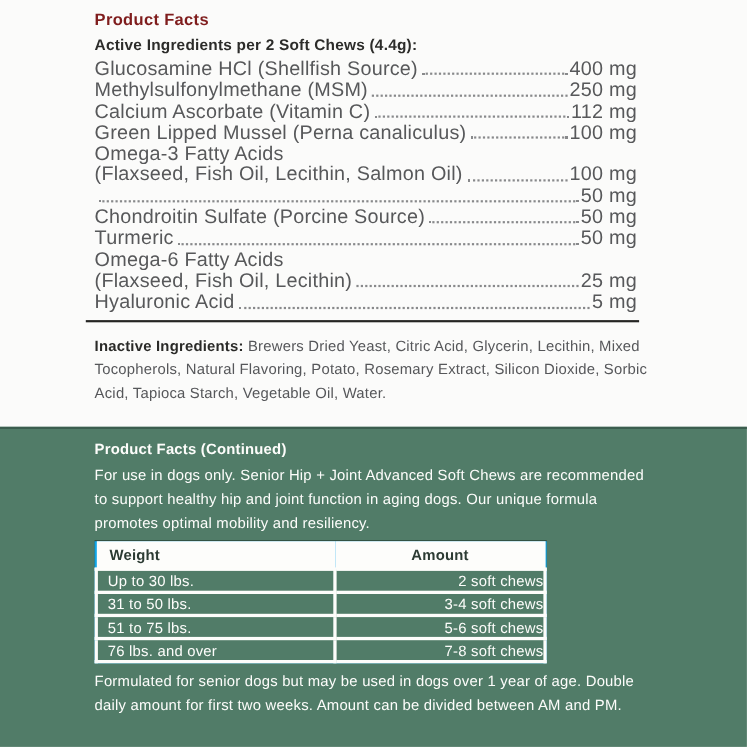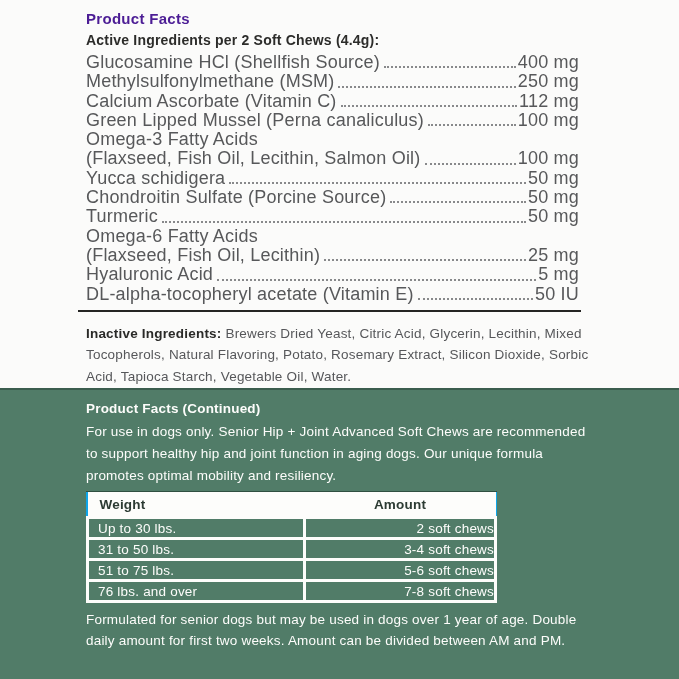--- a/index.html
+++ b/index.html
@@ -10,21 +10,21 @@
     -webkit-font-smoothing:antialiased;
   }
   
   .top{
     padding:11px 0 0 86px;
     width:493px;
   }
   .pf-title{
     margin:0 0 6px 0;
     font-size:15px;line-height:16px;font-weight:700;
-    color:#4c1d95;letter-spacing:.3px;
+    color:#7f1d1d;letter-spacing:.3px;
   }
   .pf-subtitle{
     margin:0 0 5px 0;
     font-size:14px;line-height:15px;font-weight:700;
     color:#2c2c2a;letter-spacing:.2px;
   }
   .ing-list{width:493px;}
   .ing-row{
     display:flex;align-items:flex-end;
     font-size:18px;line-height:19.3px;
@@ -130,21 +130,20 @@
     <div class="ing-row group">
       <span class="ing-name">Omega-3 Fatty Acids</span>
 
     </div>
     <div class="ing-row">
       <span class="ing-name">(Flaxseed, Fish Oil, Lecithin, Salmon Oil)</span>
       <span class="leader"></span>
       <span class="amount">100 mg</span>
     </div>
     <div class="ing-row">
-      <span class="ing-name">Yucca schidigera</span>
       <span class="leader"></span>
       <span class="amount">50 mg</span>
     </div>
     <div class="ing-row">
       <span class="ing-name">Chondroitin Sulfate (Porcine Source)</span>
       <span class="leader"></span>
       <span class="amount">50 mg</span>
     </div>
     <div class="ing-row">
       <span class="ing-name">Turmeric</span>
@@ -157,25 +156,20 @@
     </div>
     <div class="ing-row">
       <span class="ing-name">(Flaxseed, Fish Oil, Lecithin)</span>
       <span class="leader"></span>
       <span class="amount">25 mg</span>
     </div>
     <div class="ing-row">
       <span class="ing-name">Hyaluronic Acid</span>
       <span class="leader"></span>
       <span class="amount">5 mg</span>
-    </div>
-    <div class="ing-row">
-      <span class="ing-name">DL-alpha-tocopheryl acetate (Vitamin E)</span>
-      <span class="leader"></span>
-      <span class="amount">50 IU</span>
     </div>
   </div>
 
   <div class="divider"></div>
 
   <p class="inactive"><b>Inactive Ingredients:</b> <span>Brewers Dried Yeast, Citric Acid, Glycerin, Lecithin, Mixed Tocopherols, Natural Flavoring, Potato, Rosemary Extract, Silicon Dioxide, Sorbic Acid, Tapioca Starch, Vegetable Oil, Water.</span></p>
 </div>
 
 <div class="green">
   <h3 class="cont-title">Product Facts (Continued)</h3>

